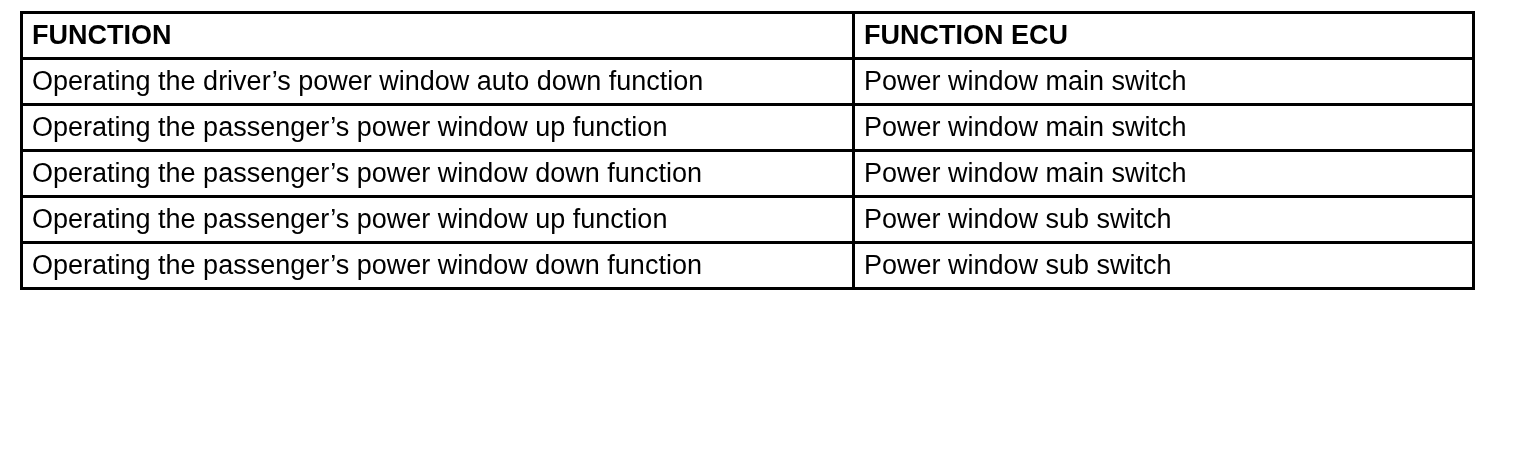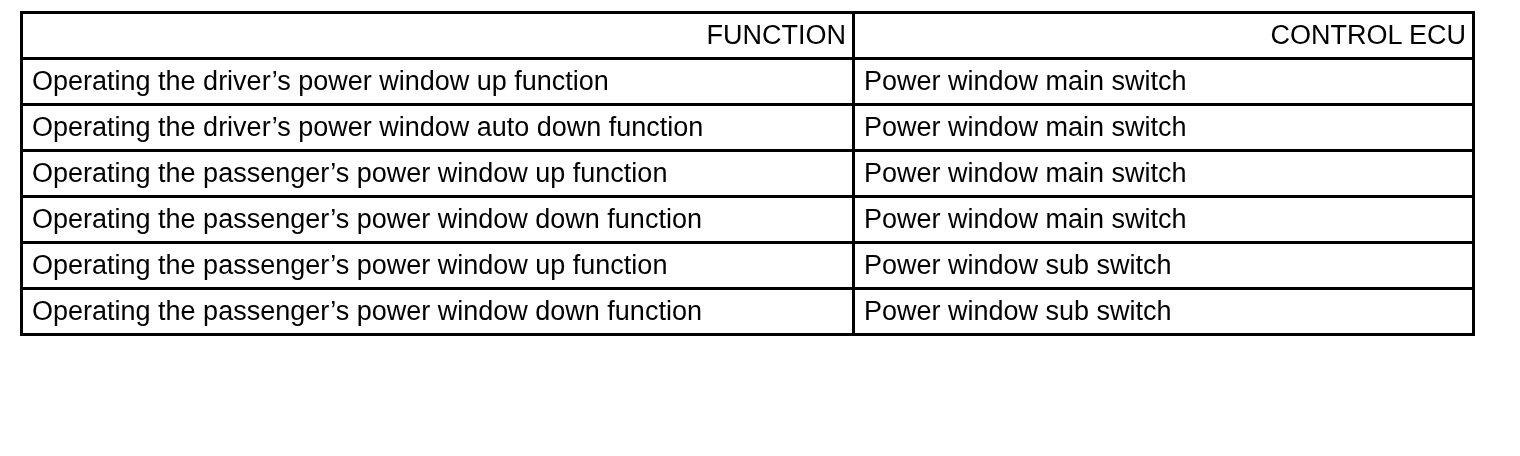--- a/index.html
+++ b/index.html
@@ -34,44 +34,39 @@
     height: 43px;
     padding: 0 6px 0 9px;
     font-size: 27px;
     color: #000000;
     text-align: left;
     vertical-align: middle;
     white-space: nowrap;
     overflow: hidden;
   }
   table.ecu-table th {
-    font-weight: normal;
-    text-align: right;
+    font-weight: bold;
   }
 </style>
 </head>
 <body>
 
 <div class="page">
   <table class="ecu-table">
     <colgroup>
       <col class="col-function">
       <col class="col-ecu">
     </colgroup>
     <thead>
       <tr>
         <th>FUNCTION</th>
-        <th>CONTROL ECU</th>
+        <th>FUNCTION ECU</th>
       </tr>
     </thead>
     <tbody>
-      <tr>
-        <td>Operating the driver’s power window up function</td>
-        <td>Power window main switch</td>
-      </tr>
       <tr>
         <td>Operating the driver’s power window auto down function</td>
         <td>Power window main switch</td>
       </tr>
       <tr>
         <td>Operating the passenger’s power window up function</td>
         <td>Power window main switch</td>
       </tr>
       <tr>
         <td>Operating the passenger’s power window down function</td>

